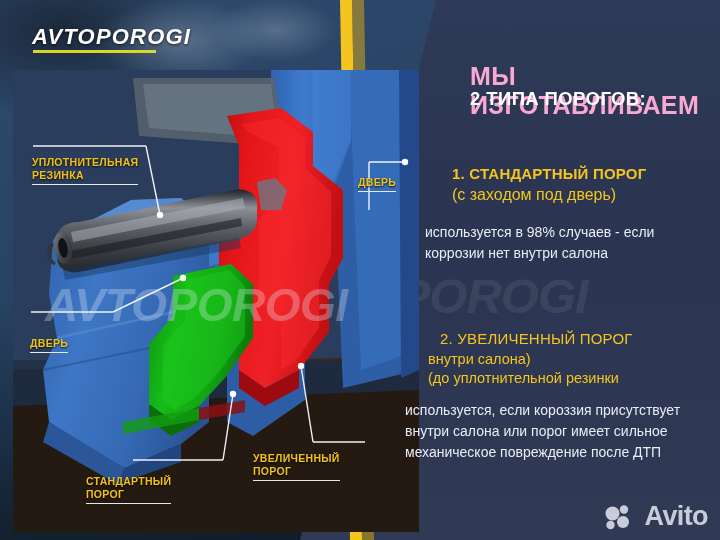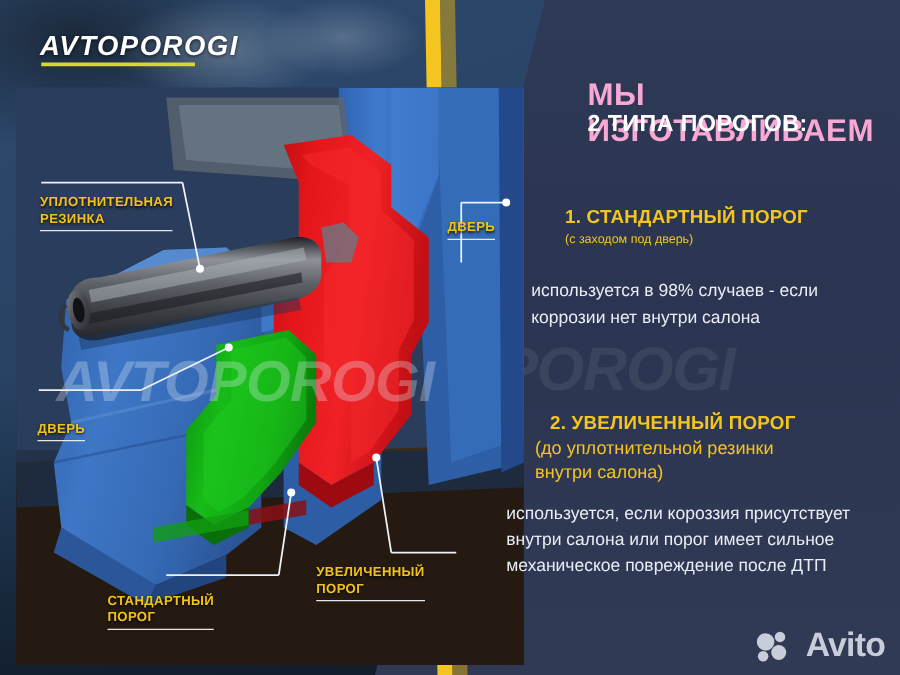--- a/index.html
+++ b/index.html
@@ -113,30 +113,30 @@
     left:470px; top:88px; width:240px;
     color:#ffffff; font-size:18.5px; font-weight:bold; letter-spacing:.4px;
   }
 
   .sec1-title {
     left:452px; top:165px; width:265px;
     color:#f3c51e; font-size:15px; font-weight:bold; letter-spacing:.2px;
   }
   .sec1-sub {
     left:452px; top:186px; width:265px;
-    color:#f3c51e; font-size:10px; font-weight:normal;
+    color:#f3c51e; font-size:16px; font-weight:normal;
   }
   .sec1-body {
     left:425px; top:222px; width:285px;
     color:#e9edf5; font-size:14px; line-height:21px;
   }
 
   .sec2-title {
     left:440px; top:330px; width:280px;
-    color:#f3c51e; font-size:15px; font-weight:bold; letter-spacing:.2px;
+    color:#f3c51e; font-size:15px; font-weight:normal; letter-spacing:.2px;
   }
   .sec2-sub {
     left:428px; top:350px; width:290px;
     color:#f3c51e; font-size:14.5px; line-height:19px;
   }
   .sec2-body {
     left:405px; top:400px; width:305px;
     color:#e9edf5; font-size:14px; line-height:21px;
   }
 
@@ -384,22 +384,22 @@
 
   <div class="rp-text head1">МЫ ИЗГОТАВЛИВАЕМ</div>
   <div class="rp-text head2">2 ТИПА ПОРОГОВ:</div>
 
   <div class="rp-text sec1-title">1. СТАНДАРТНЫЙ ПОРОГ</div>
   <div class="rp-text sec1-sub">(с заходом под дверь)</div>
   <div class="rp-text sec1-body">используется в 98% случаев - если коррозии нет внутри салона</div>
 
   <div class="rp-text sec2-title">2. УВЕЛИЧЕННЫЙ ПОРОГ</div>
   <div class="rp-text sec2-sub">
+    <div>внутри салона)</div>
     <div>(до уплотнительной резинки</div>
-    <div>внутри салона)</div>
   </div>
   <div class="rp-text sec2-body">используется, если короззия присутствует внутри салона или порог имеет сильное механическое повреждение после ДТП</div>
 
   <div class="avito">
     <svg width="30" height="26" viewBox="0 0 30 26">
       <circle cx="8.5" cy="9.5" r="7" fill="#d6dae6"></circle>
       <circle cx="20" cy="5.5" r="4.2" fill="#d6dae6"></circle>
       <circle cx="6.5" cy="21" r="4.2" fill="#d6dae6"></circle>
       <circle cx="19" cy="18" r="6" fill="#d6dae6"></circle>
     </svg>

